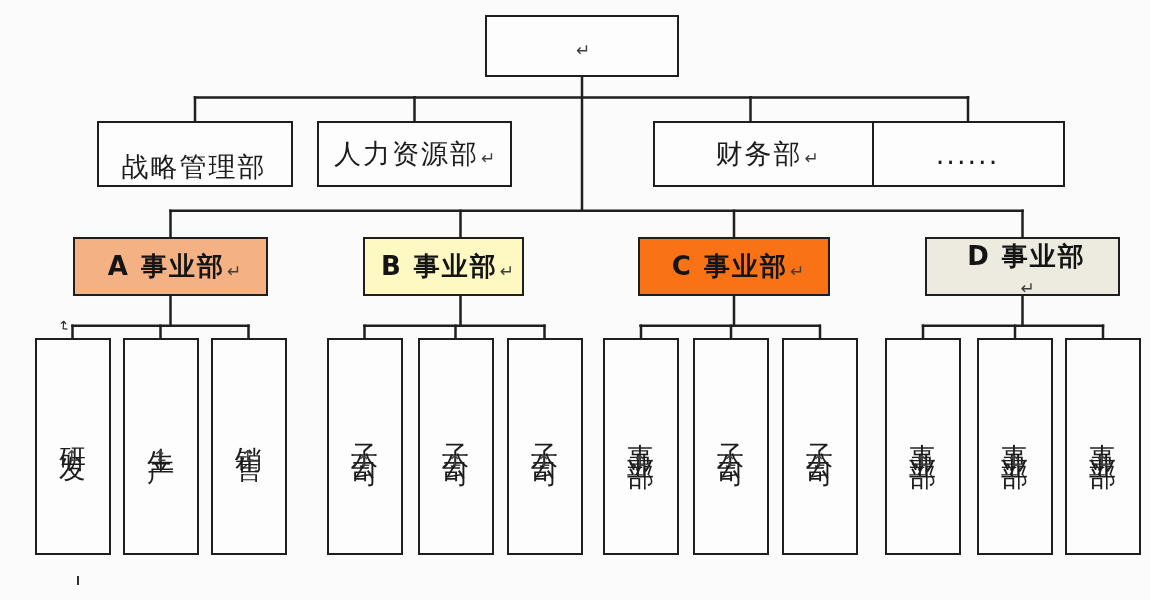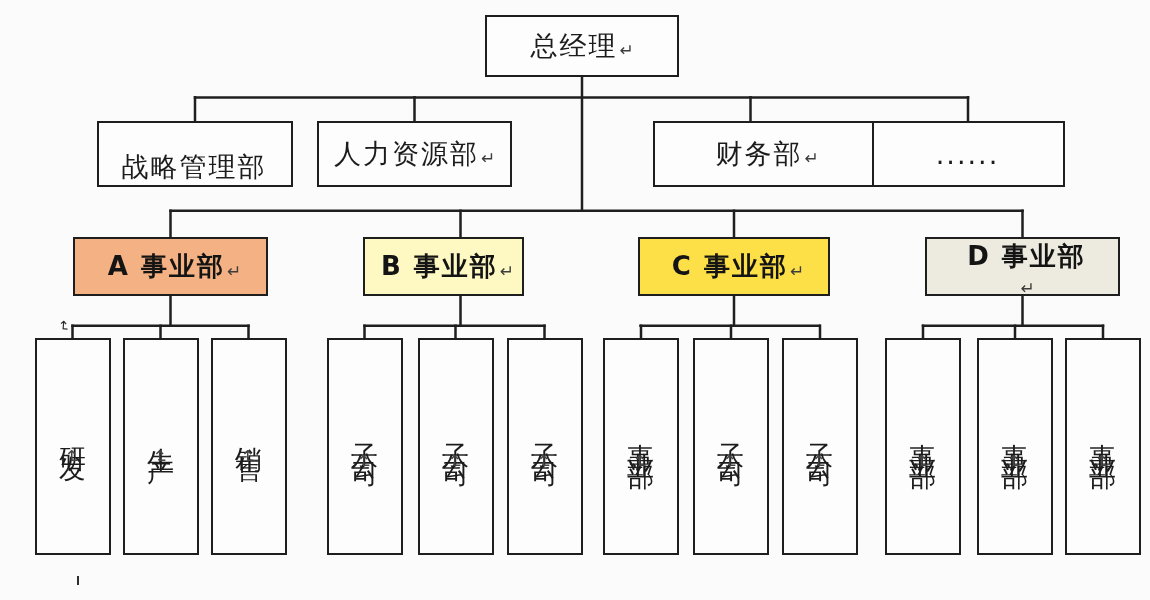--- a/index.html
+++ b/index.html
@@ -64,21 +64,20 @@
       <path d="M195 96 L195 123 M414.5 96 L414.5 123 M750.5 96 L750.5 123 M968 96 L968 123"></path>
       <path d="M169.25 210.75 L1023.75 210.75"></path>
       <path d="M170.5 209.5 L170.5 239 M460.5 209.5 L460.5 239 M734 209.5 L734 239 M1022.5 209.5 L1022.5 239"></path>
       <path d="M170.5 294 L170.5 327 M460.5 294 L460.5 327 M734 294 L734 327 M1022.5 294 L1022.5 327"></path>
       <path d="M71.25 325.75 L249.75 325.75 M363.25 325.75 L545.75 325.75 M639.25 325.75 L820.75 325.75 M921.75 325.75 L1104.25 325.75"></path>
       <path d="M72.5 324.5 L72.5 340 M160.5 324.5 L160.5 340 M248.5 324.5 L248.5 340 M364.5 324.5 L364.5 340 M455.5 324.5 L455.5 340 M544.5 324.5 L544.5 340 M641 324.5 L641 340 M731 324.5 L731 340 M820 324.5 L820 340 M923 324.5 L923 340 M1015 324.5 L1015 340 M1103 324.5 L1103 340"></path>
     </g>
   </svg>
 
   <div class="box root">
-    <span class="txt">总经理</span>
       <span class="hmark">↵</span>
   </div>
 
   <div class="box dept" style="left:97px;width:196px;align-items:flex-end;">
     <span class="txt">战略管理部</span>
       <span class="hmark"></span>
   </div>
   <div class="box dept" style="left:317px;width:195px;">
     <span class="txt">人力资源部</span>
       <span class="hmark">↵</span>
@@ -93,21 +92,21 @@
   </div>
 
   <div class="box division" style="left: 73px; width: 195px; background-color: rgb(244, 177, 131);">
     <span class="txt">A 事业部</span>
       <span class="hmark">↵</span>
   </div>
   <div class="box division" style="left: 363px; width: 161px; background-color: #fef9c3;">
     <span class="txt">B 事业部</span>
       <span class="hmark">↵</span>
   </div>
-  <div class="box division" style="left: 638px; width: 192px; background-color: #fde047;">
+  <div class="box division" style="left: 638px; width: 192px; background-color: #f97316;">
     <span class="txt">C 事业部</span>
       <span class="hmark">↵</span>
   </div>
   <div class="box division" style="left: 925px; width: 195px; background-color: rgb(237, 235, 223); flex-direction: column;">
     <span class="txt">D 事业部</span>
       <span class="hmark">↵</span>
   </div>
 
   <div class="box leaf" style="left:35px;">
     <span class="vtext">研发</span>

